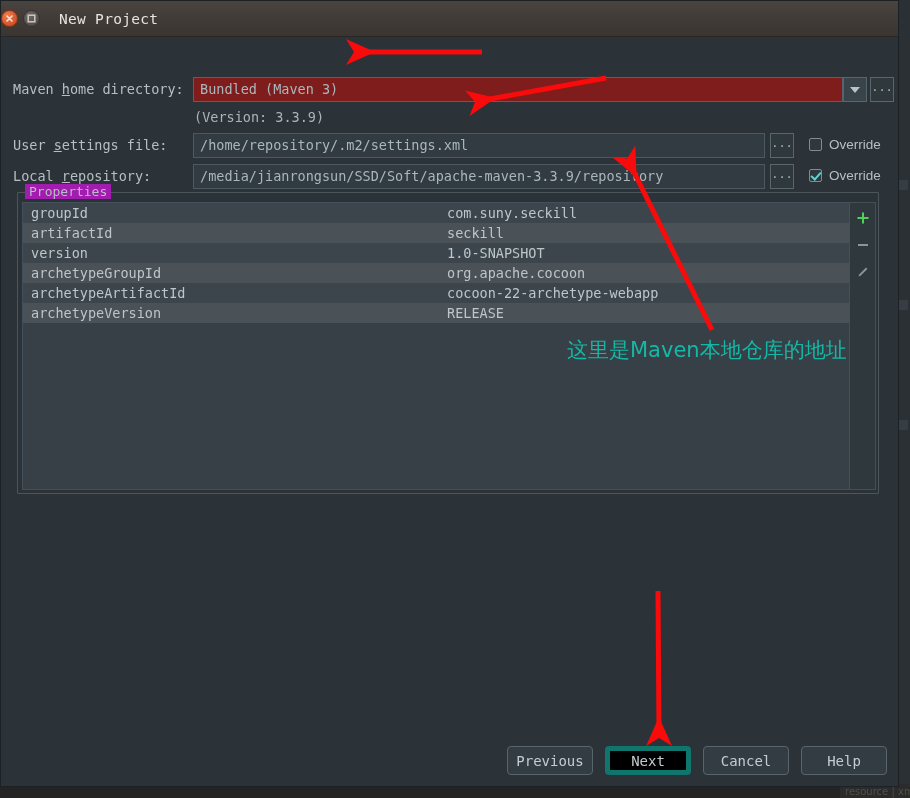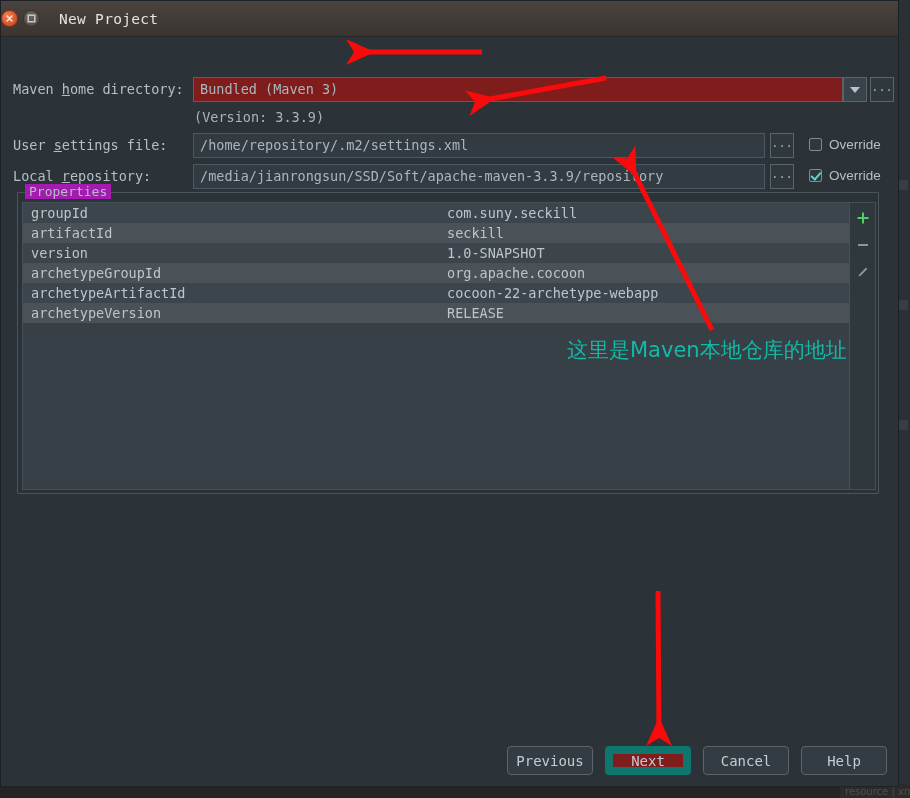--- a/index.html
+++ b/index.html
@@ -302,22 +302,22 @@
     background: #333c42;
     border: 1px solid #59656d;
     border-radius: 4px;
     color: #c3ccd1;
     font-size: 14px;
     font-family: "DejaVu Sans Mono", monospace;
     display: flex; align-items: center; justify-content: center;
     cursor: pointer;
   }
   .btn.primary {
-    background: #7f1d1d;
-    border: 8px solid #0f766e;
+    background: #000000;
+    border: 5px solid #0f766e;
     box-shadow: 0 0 0 1px #2b3338;
   }
 </style>
 </head>
 <body>
 
 <div id="screen">
 
   <div class="bg-ide"></div>
   <div class="bg-right-strip"></div>

